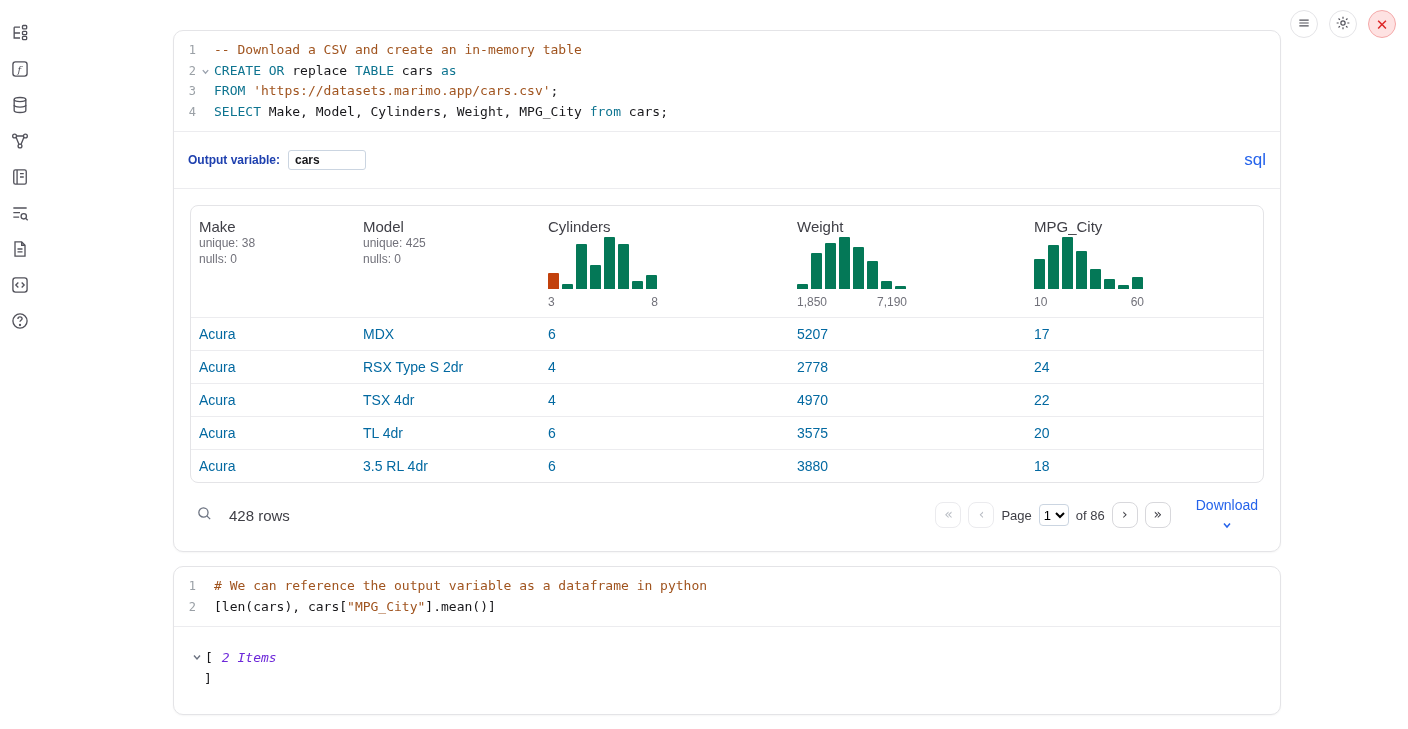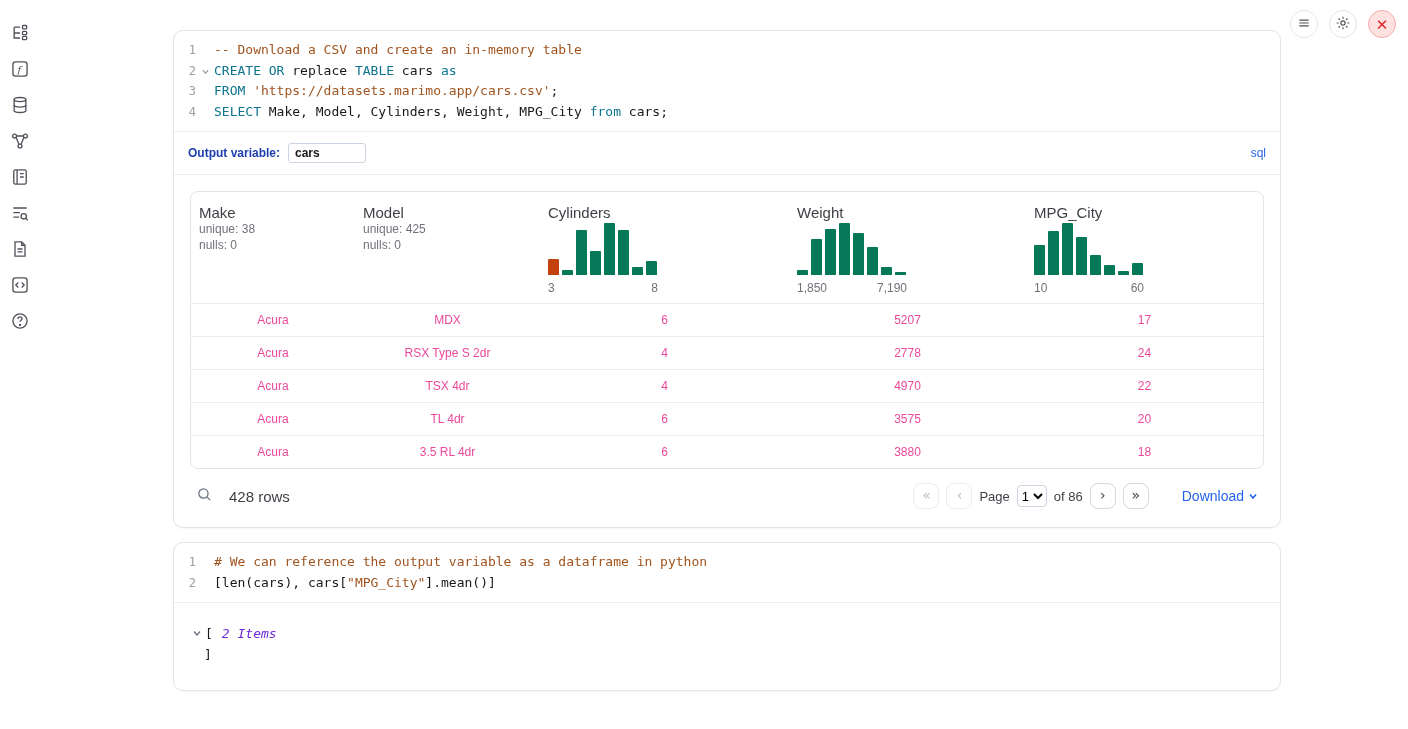--- a/index.html
+++ b/index.html
@@ -29,53 +29,53 @@
   .code-line { display:flex; font-family:"DejaVu Sans Mono", monospace; font-size:13px; line-height:19.7px; white-space:pre; }
   .gutter { width:22px; text-align:right; color:#9aa0a6; font-size:12px; flex:0 0 auto; padding-top:1px; }
   .fold { width:18px; flex:0 0 auto; display:flex; align-items:center; justify-content:center; }
   .code-text { flex:1; }
   .tok-comment { color:#a0541f; }
   .tok-string { color:#a0541f; }
   .tok-keyword { color:#0e7490; }
   .tok-plain { color:#18181b; }
 
   
-  .outvar-bar { border-top:1px solid #ececef; display:flex; align-items:center; padding:11px 14px; gap:8px; }
+  .outvar-bar { border-top:1px solid #ececef; display:flex; align-items:center; padding:18px 14px; gap:8px; }
   .outvar-label { color:#1e40af; font-size:12px; font-weight:700; }
   .outvar-input { width:78px; height:20px; border:1px solid #cbd5e1; border-radius:3px; font-size:12px;
                   font-weight:600; padding:1px 6px; font-family:"Liberation Sans", sans-serif; color:#18181b; }
-  .lang-badge { margin-left:auto; color:#2563eb; font-size:12px; font-weight:500; }
+  .lang-badge { margin-left:auto; color:#2563eb; font-size:17px; font-weight:500; }
 
   
   .cell-output { border-top:1px solid #ececef; padding:16px 16px 16px 16px; }
 
   
   .table-box { border:1px solid #e4e4e7; border-radius:8px; overflow:hidden; }
   table.dtable { width:100%; border-collapse:collapse; table-layout:fixed; }
   table.dtable th { text-align:left; vertical-align:top; padding:12px 8px 6px 8px; font-weight:400; }
   .col-name { font-size:15px; color:#3f3f46; }
   .col-stats { font-size:12px; color:#71717a; line-height:16px; }
   .hist { margin-top:2px; }
   .hist-bars { display:flex; align-items:flex-end; gap:3px; height:52px; width:110px; }
   .hist-bar { width:11px; background:#047857; border-radius:1px 1px 0 0; }
   .hist-bar.hl { background:#c2410c; }
   .hist-labels { display:flex; justify-content:space-between; width:110px; font-size:12px; color:#71717a; margin-top:6px; padding-bottom:2px; }
-  table.dtable td { border-top:1px solid #ececef; padding:8px 8px; font-size:12px; color:#ec4899; height:33px;text-align:center; }
+  table.dtable td { border-top:1px solid #ececef; padding:8px 8px; font-size:14px; color:#0369a1; height:33px; }
 
   
   .tbl-footer { display:flex; align-items:center; margin-top:10px; padding:4px 6px 2px 6px; }
   .row-count { font-size:15px; color:#3f3f46; margin-left:16px; }
   .pager { margin-left:auto; display:flex; align-items:center; gap:7px; }
   .pgbtn { width:26px; height:26px; border:1px solid #d8d8dc; border-radius:8px; background:#fff; color:#3f3f46;
            font-size:14px; line-height:1; display:flex; align-items:center; justify-content:center; cursor:pointer; padding:0 0 2px 0;
            font-family:"DejaVu Sans", sans-serif; }
   .pgbtn[disabled] { color:#b9bdc4; border-color:#ebebee; }
   .page-text { font-size:13px; color:#3f3f46; }
   .page-select { height:22px; border:1px solid #cbd5e1; border-radius:4px; font-size:13px; background:#fff; }
-  .download { display:flex; align-items:center; gap:4px; color:#2563eb; font-size:14px; margin-left:26px; cursor:pointer; background:none; border:none; padding:0; }
+  .download { display:flex; align-items:center; gap:4px; color:#2563eb; font-size:14px; margin-left:18px; cursor:pointer; background:none; border:none; padding:0;flex-direction:column; }
 
   
   .pyout { font-family:"DejaVu Sans Mono", monospace; font-size:13px; line-height:21.5px; padding:4px 0 8px 2px; }
   .tree-row { display:flex; align-items:center; gap:3px; }
   .tree-chev { display:flex; align-items:center; cursor:pointer; }
   .tree-count { color:#6d28d9; font-style:italic; margin-left:6px; }
   .tree-item { padding-left:36px; }
   .tree-key { color:#0e7490; }
   .tree-val { color:#18181b; margin-left:7px; }
   .tree-close { padding-left:12px; }

